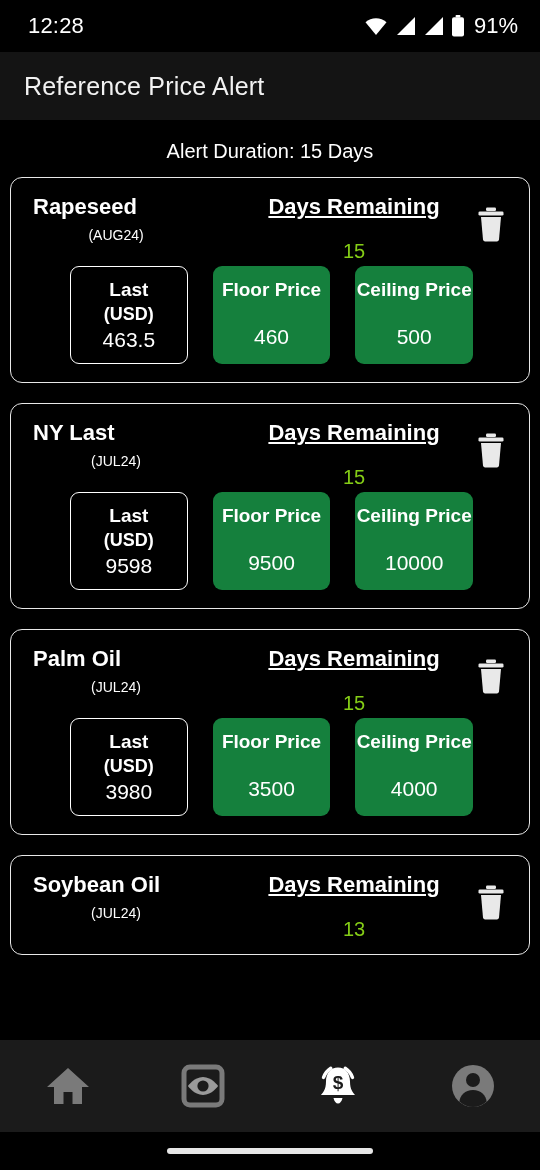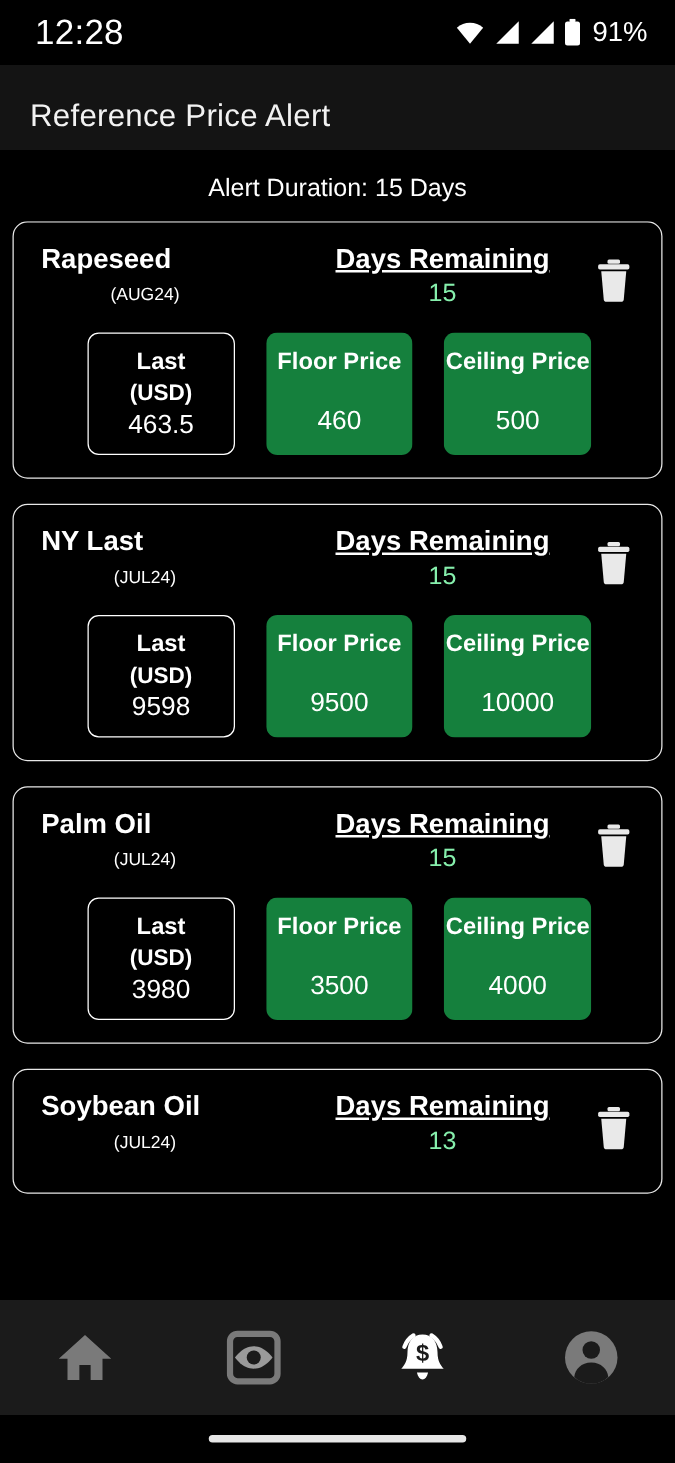--- a/index.html
+++ b/index.html
@@ -18,37 +18,37 @@
 
   
   .statusbar {
     height:52px;
     background:#000;
     display:flex; align-items:center;
     padding:0 22px 0 28px;
     flex:0 0 auto;
   }
   .status-time {
-    color:#fff; font-size:28px; letter-spacing:0.2px;
+    color:#fff; font-size:22px; letter-spacing:0.2px;
   }
   .status-right {
     margin-left:auto;
     display:flex; align-items:center; gap:7px;
   }
   .status-right svg { display:block; }
   .status-batt-text {
     color:#fff; font-size:22px; margin-left:2px;text-align:right;
   }
 
   
   .appbar {
     height:68px;
     background:#141414;
-    display:flex; align-items:flex-end;
-    padding:12px 24px;
+    display:flex; align-items:center;
+    padding:0 24px;
     flex:0 0 auto;
   }
   .appbar-title {
     color:#f2f2f2; font-size:25px; font-weight:400;
     letter-spacing:0.2px;
   }
 
   
   .duration {
     text-align:center;
@@ -95,21 +95,21 @@
   }
   .days-col {
     flex:1 1 auto;
     text-align:center;
     padding-right:26px;
   }
   .days-label {
     color:#fff; font-size:22px; font-weight:bold; line-height:26px;text-decoration:underline;
   }
   .days-value {
-    color:#86efac; font-size:20px; font-weight:400; line-height:30px;
+    color:#84cc16; font-size:20px; font-weight:400; line-height:30px;margin-top:16px;
   }
   .trash-btn {
     position:absolute;
     right:18px; top:8px;
     width:40px; height:44px;
     display:flex; align-items:center; justify-content:center;
   }
   .trash-btn svg { display:block; }
 
   .price-row {

